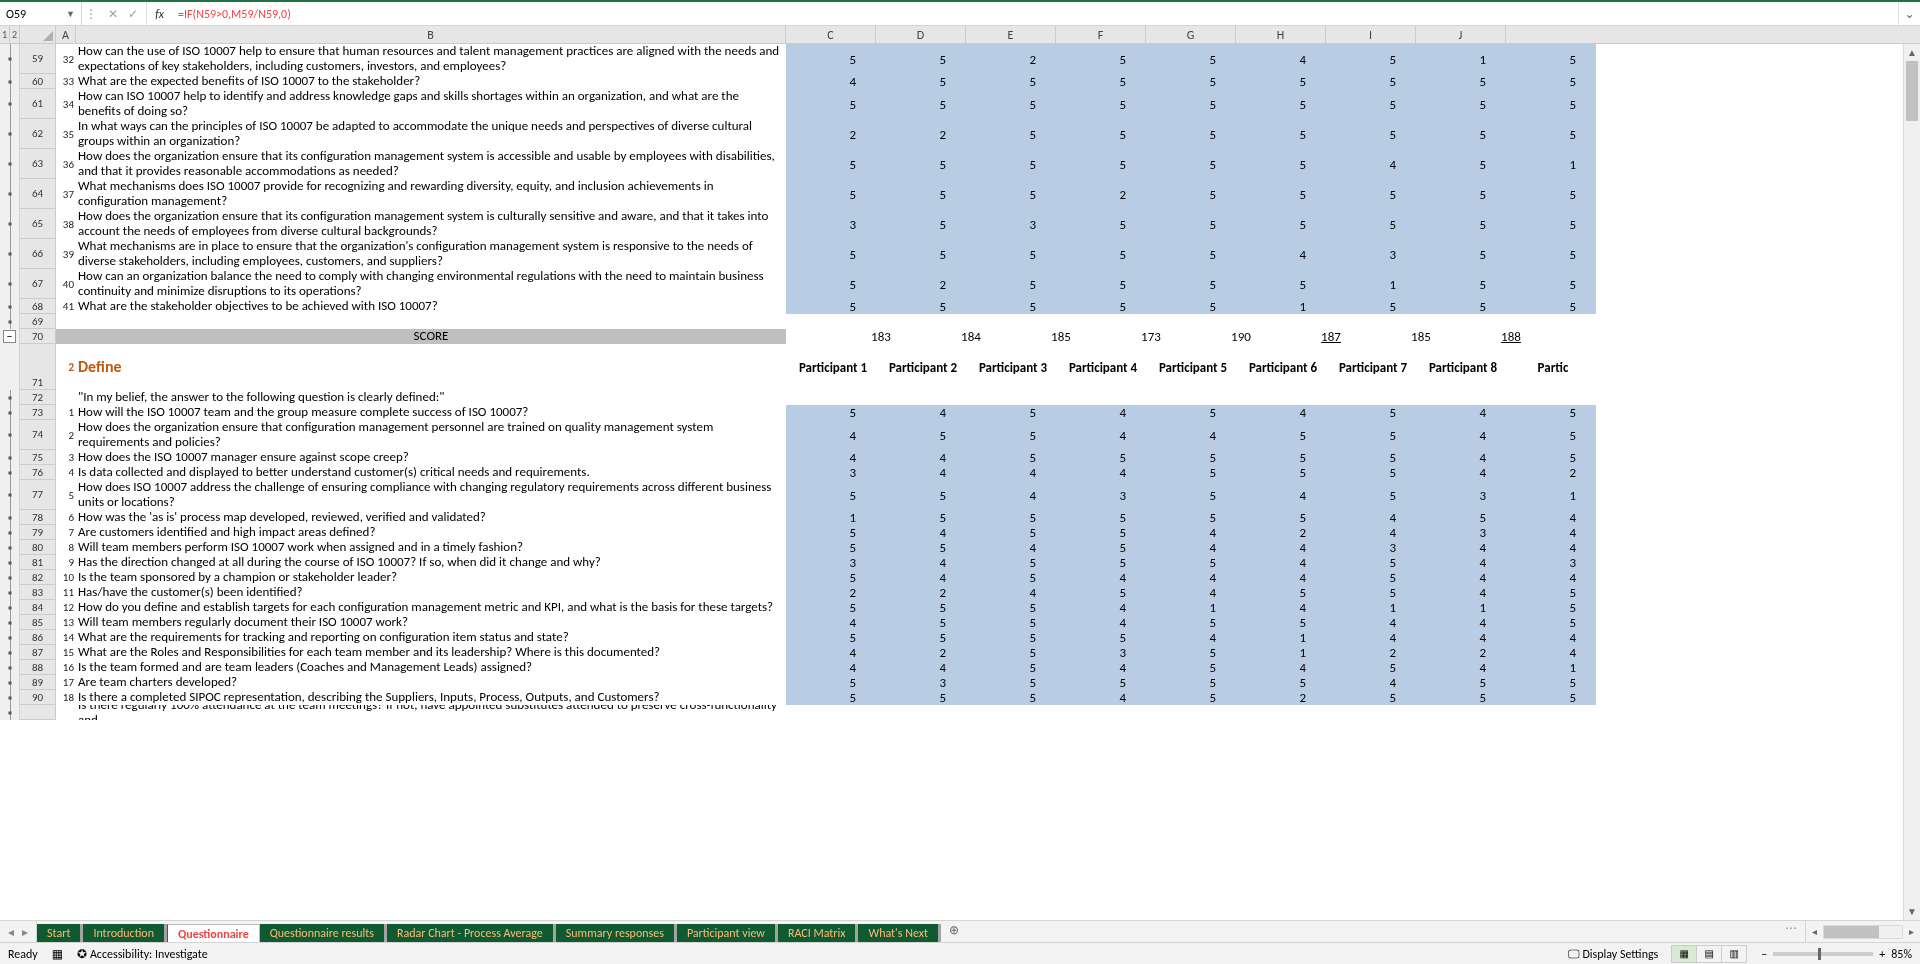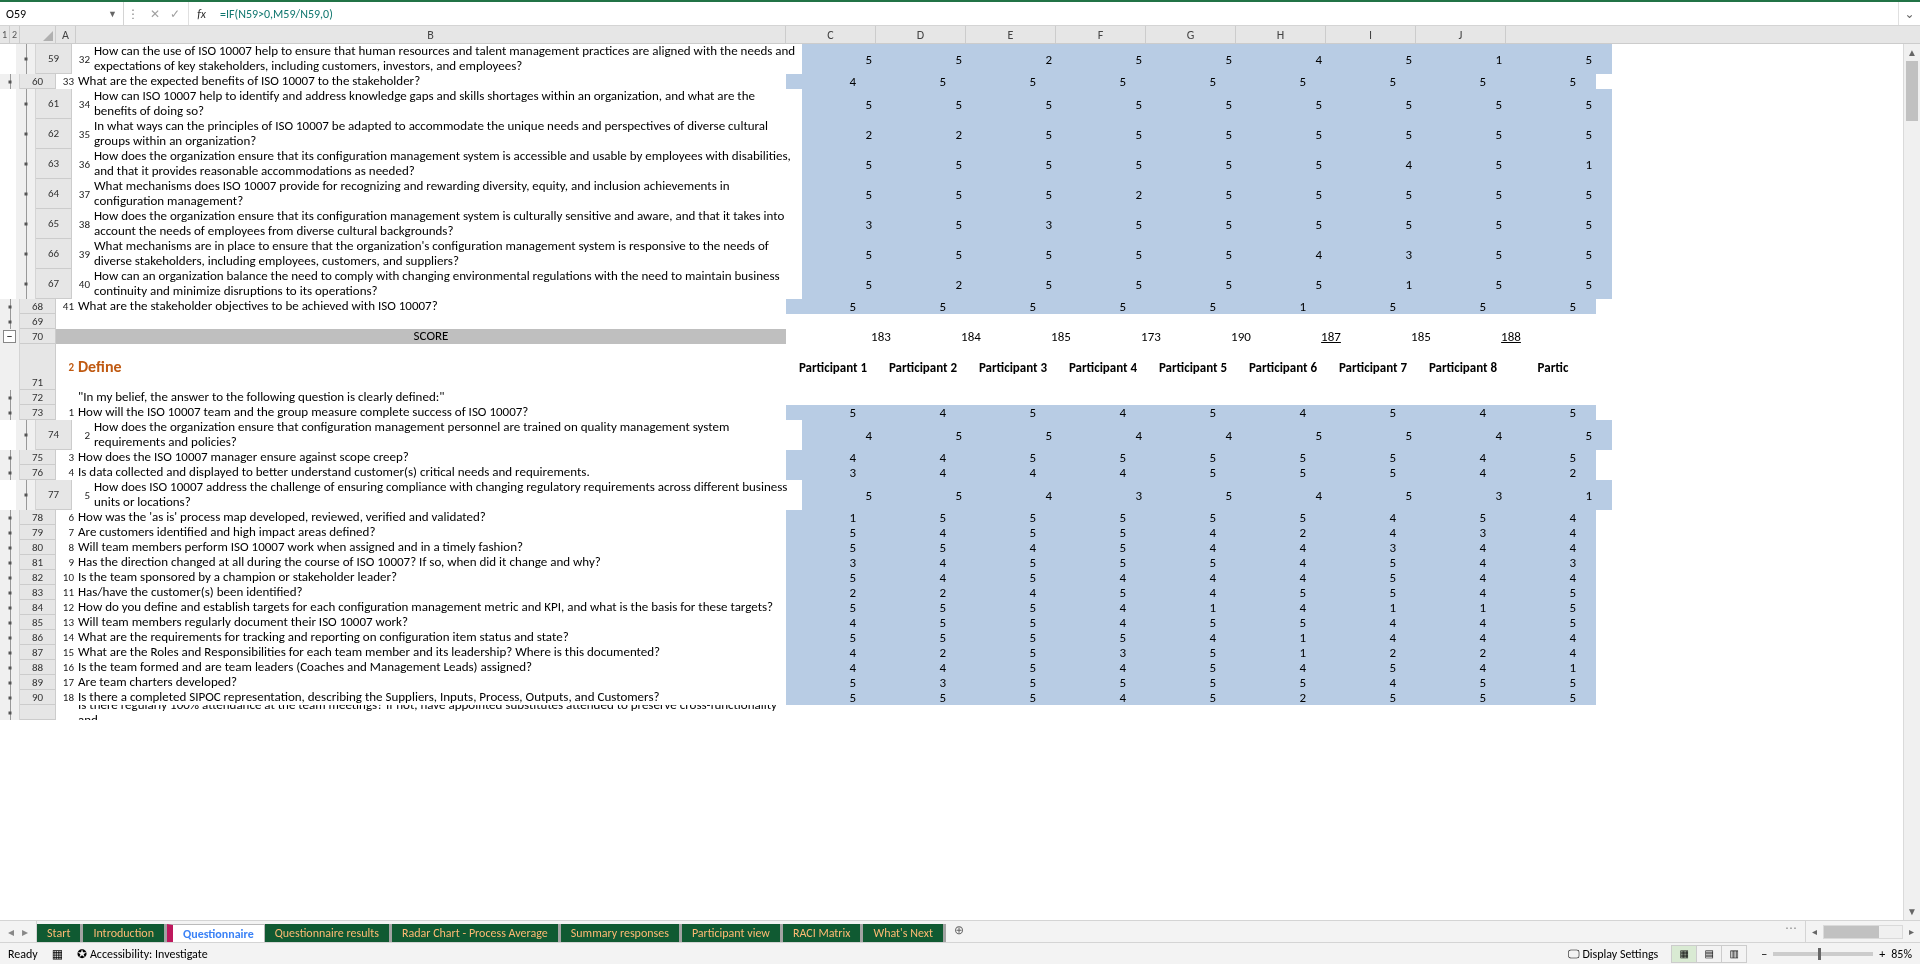--- a/index.html
+++ b/index.html
@@ -1,27 +1,27 @@
 <!DOCTYPE html>
 <html><head>
 <meta charset="utf-8">
 <style>
 * { margin: 0; padding: 0; box-sizing: border-box; font-family: Calibri, "Segoe UI", Arial, sans-serif; }
 html, body { width: 100%; height: 100%; overflow: hidden; background: #fff; }
 .app { display: flex; flex-direction: column; height: 100vh; border-top: 2px solid #217346; }
 
 
 .formula-bar { display: flex; align-items: center; height: 24px; border-bottom: 1px solid #d4d4d4; background: #fff; font-size: 12px; }
-.name-box { width: 124px; border-right: 1px solid #d4d4d4; padding: 0 6px; display: flex; align-items: center; justify-content: space-between; height: 100%; }
+.name-box { width: 82px; border-right: 1px solid #d4d4d4; padding: 0 6px; display: flex; align-items: center; justify-content: space-between; height: 100%; }
 .name-box span.v { flex: 1; }
 .name-box .dd { color: #666; font-size: 9px; }
 .fb-sep { width: 18px; text-align: center; color: #888; }
 .fb-btns { display: flex; align-items: center; gap: 10px; padding: 0 8px; color: #a0a0a0; border-right: 1px solid #e0e0e0; height: 100%; }
 .fb-fx { font-style: italic; padding: 0 8px; color: #333; }
-.fb-input { flex: 1; padding: 0 6px; color: #0f766e; }
+.fb-input { flex: 1; padding: 0 6px; color: #ef4444; }
 .fb-expand { width: 22px; text-align: center; color: #666; border-left: 1px solid #e0e0e0; height:100%; display:flex; align-items:center; justify-content:center;}
 
 
 .outline-hdr { height: 18px; display: flex; background: #e6e6e6; border-bottom: 1px solid #ccc; font-size: 10px; }
 .outline-left { width: 20px; display: flex; }
 .outline-left div { flex:1; border-right:1px solid #ccc; text-align:center; line-height:18px; color:#555;}
 .corner-box { width: 36px; border-right: 1px solid #ccc; background: #e6e6e6; position:relative;}
 .corner-box::after { content:""; position:absolute; right:2px; bottom:2px; border:5px solid transparent; border-right-color:#b0b0b0; border-bottom-color:#b0b0b0;}
 .col-headers { flex:1; display:flex; overflow:hidden;}
 .col-h { border-right:1px solid #ccc; text-align:center; line-height:18px; color:#444; font-size:12px; }
@@ -35,42 +35,42 @@
 .rh { width:36px; min-width:36px; background:#e6e6e6; border-right:1px solid #ccc; border-bottom:1px solid #ccc; text-align:center; font-size:11px; color:#333; display:flex; align-items:center; justify-content:center; }
 .og { width:20px; min-width:20px; background:#f0f0f0; border-right:1px solid #d4d4d4; position:relative;}
 .og.line::before { content:""; position:absolute; left:50%; top:0; bottom:0; border-left:1px solid #999;}
 .og.dot::after { content:""; position:absolute; left:50%; top:50%; width:3px; height:3px; background:#555; transform:translate(-50%,-50%);}
 .cell { padding: 1px 4px; font-size: 13px; color:#000; overflow:hidden; white-space:nowrap; display:flex; align-items:center; }
 .cA { width:20px; min-width:20px; font-size:11px; color:#222; justify-content:flex-end; padding-right:2px;}
 .cB { width:710px; min-width:710px; white-space:normal; line-height:1.15; padding:1px 2px; }
 .cN { width:90px; min-width:90px; justify-content:flex-end; padding-right:20px;}
 .blue .cN { background:#b8cce4; }
 .row.h14 { height:15px; }
-.row.h28 { height:30px;margin-left:16px; }
+.row.h28 { height:30px; }
 
 .score-row .cA, .score-row .cB { background:#bfbfbf; color:#000; }
 .score-row .cB { justify-content:center; font-size:13px; }
 .score-row .cN { color:#000; }
 
 .section-hdr .cB { color:#c05a12; font-weight:bold; font-size:16px; }
 .section-hdr .cN { font-weight:bold; justify-content:center; padding-right:0;}
 .intro .cB { font-size:13px; }
 
 .vscroll { position:absolute; right:0; top:0; bottom:0; width:17px; background:#f0f0f0; border-left:1px solid #dadada;}
 .vscroll .up, .vscroll .down { height:17px; text-align:center; font-size:10px; color:#666; line-height:17px;}
 .vscroll .track { position:absolute; top:17px; bottom:17px; left:0; right:0;}
 .vscroll .thumb { position:absolute; left:2px; right:2px; top:0; height:60px; background:#c1c1c1; border-radius:0;}
 .vscroll .down { position:absolute; bottom:0; left:0; right:0;}
 
 
 .tabs-bar { height:22px; background:#f3f3f3; border-top:1px solid #d4d4d4; display:flex; align-items:stretch; font-size:12px; }
 .tabs-nav { display:flex; align-items:center; padding:0 8px; gap:8px; color:#888; border-right:1px solid #d4d4d4;}
 .tabs { display:flex; align-items:flex-end;}
 .tab { padding: 2px 10px; background:#105a32; color:#fdba74; border-right:3px solid #a3a3a3; cursor:pointer; white-space:nowrap;}
-.tab.active { background:#fff; color:#3b82f6; border-top:1px solid #bbb; border-left:6px solid #be185d; border-right:1px solid #bbb; font-weight:bold; margin-bottom:-1px;text-align:right;}
+.tab.active { background:#fff; color:#ef4444; border-top:1px solid #bbb; border-left:1px solid #be185d; border-right:1px solid #bbb; font-weight:bold; margin-bottom:-1px;text-align:right;}
 .tab.add { background:transparent; color:#666; border:none; padding:2px 8px;}
 .tabs-gap { flex:1;}
 .hscroll { display:flex; align-items:center; border-left:1px solid #d4d4d4;}
 .hscroll .btn { width:17px; text-align:center; color:#666; font-size:10px;}
 .hscroll .track { width:80px; height:14px; background:#f0f0f0; position:relative; border:1px solid #dadada;}
 .hscroll .thumb { position:absolute; left:0; top:0; bottom:0; width:55px; background:#c1c1c1;}
 .tabs-dots { padding:0 8px; color:#888;}
 
 
 .status-bar { height:22px; background:#f3f3f3; border-top:1px solid #d4d4d4; display:flex; align-items:center; font-size:12px; color:#000000; padding:0 8px; gap:14px;}

